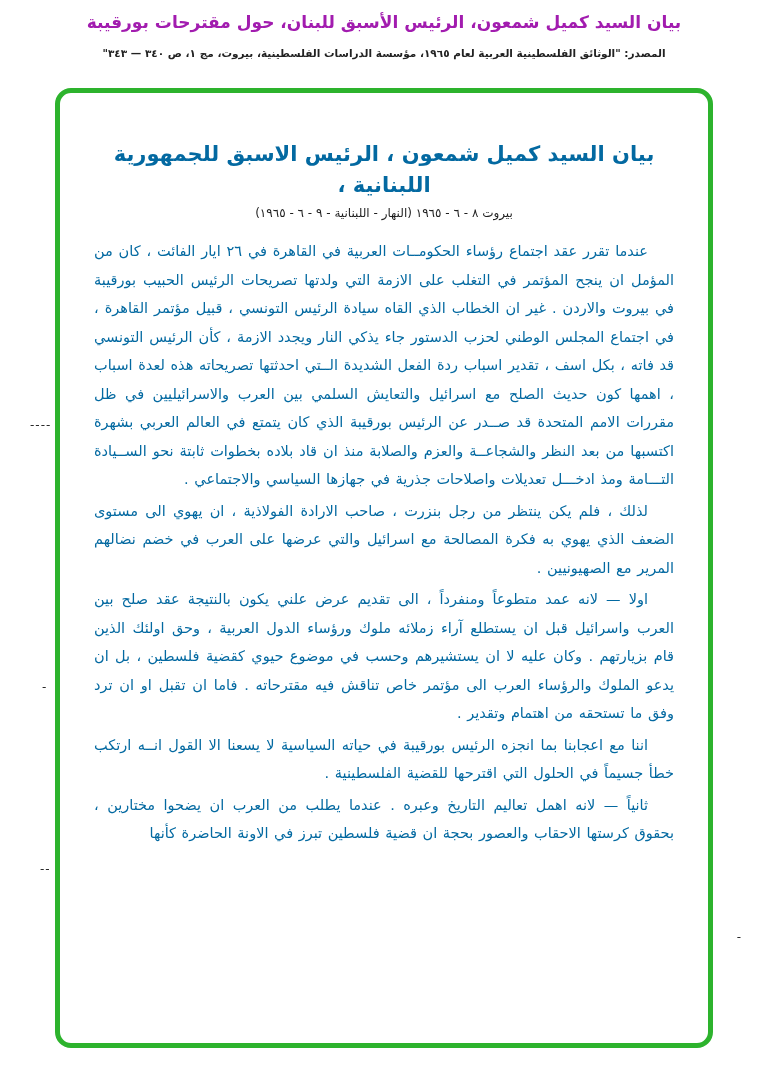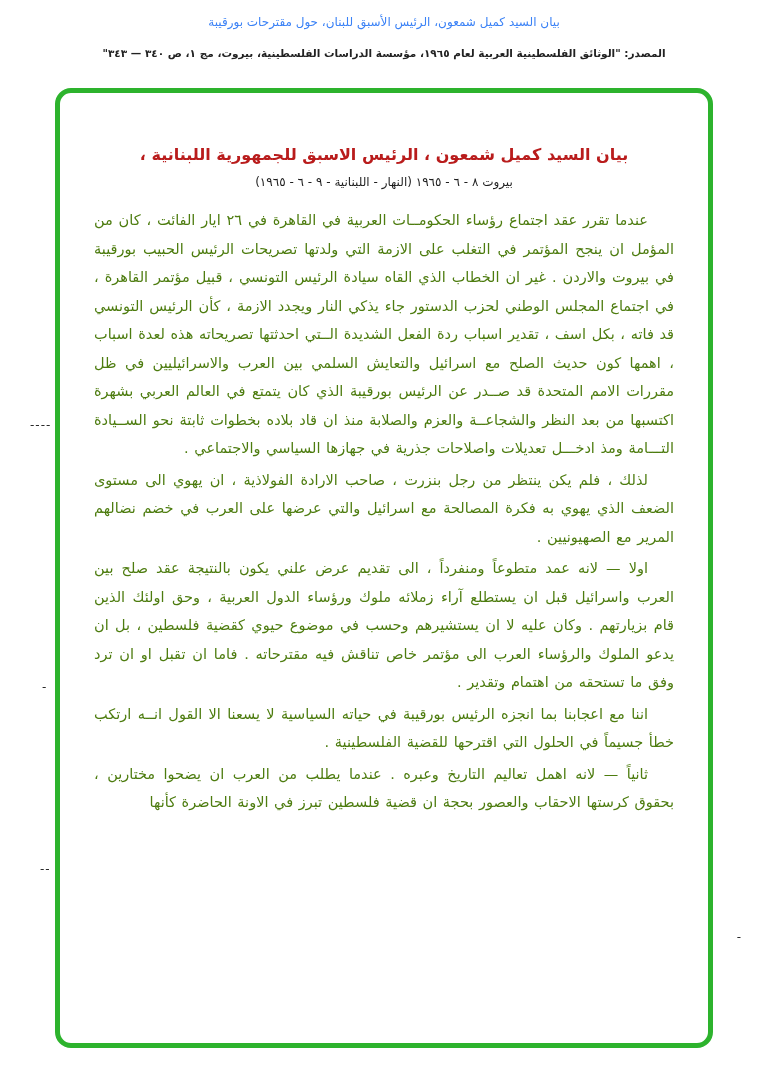--- a/index.html
+++ b/index.html
@@ -19,23 +19,23 @@
   
   .top-header {
     position: absolute;
     top: 12px;
     left: 0;
     width: 100%;
     text-align: center;
     direction: rtl;
   }
   .top-title {
-    font-size: 12px;
-    font-weight: normal;
-    color: #3b82f6;
+    font-size: 17px;
+    font-weight: bold;
+    color: #a21caf;
     line-height: 20px;
   }
   .top-source {
     margin-top: 14px;
     font-size: 10.5px;
     font-weight: bold;
     color: #222222;
     line-height: 15px;
   }
   
@@ -55,39 +55,39 @@
     top: 46px;
     left: 34px;
     right: 34px;
     bottom: 10px;
     direction: rtl;
     overflow: hidden;
   }
   .doc-title {
     text-align: center;
     font-weight: bold;
-    font-size: 16px;
+    font-size: 21px;
     line-height: 31px;
-    color: #b91c1c;
+    color: #0369a1;
     margin: 0;
   }
   .doc-dateline {
     text-align: center;
     font-size: 12px;
     line-height: 24px;
     color: #1f1f1f;
     margin-bottom: 12px;
   }
   .doc p {
     margin: 0 0 3px 0;
     font-size: 14.5px;
     line-height: 28.5px;
     text-align: justify;
     text-indent: 26px;
-    color: #4d7c0f;
+    color: #0369a1;
     word-spacing: 1px;
   }
   
   .margin-mark {
     position: absolute;
     font-size: 12px;
     color: #2a2a2a;
     letter-spacing: 1px;
   }
   .mark-1 { left: 30px;  top: 418px; }

